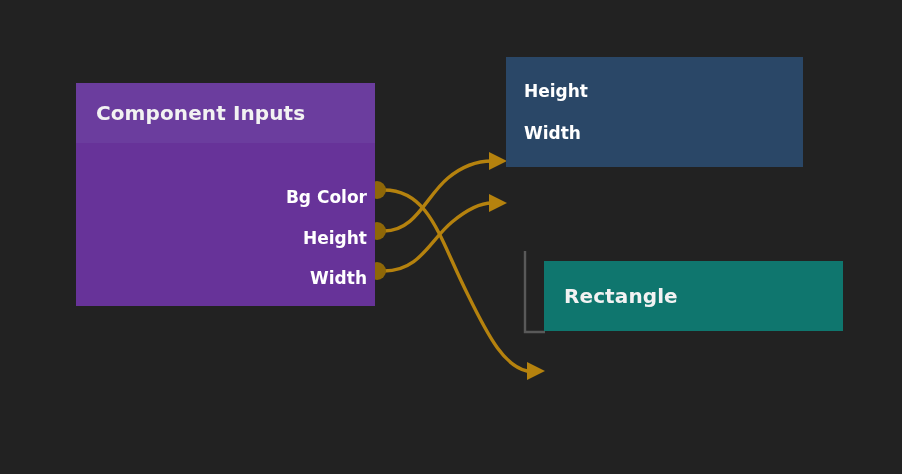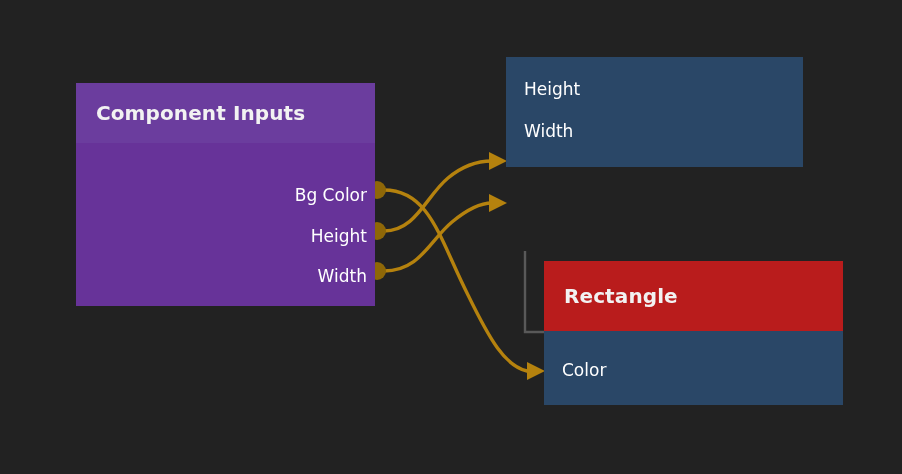--- a/index.html
+++ b/index.html
@@ -30,24 +30,24 @@
     color: #f2f2f2;
     padding: 0 20px;
   }
   .node-body {
     box-sizing: border-box;
     position: relative;
   }
   .port-row {
     position: absolute;
     display: flex;
-    align-items: center;
+    align-items: flex-end;
     height: 24px;
     font-size: 17px;
-    font-weight: 400;
+    font-weight: 700;
     color: #ffffff;
     white-space: nowrap;
   }
   .port-row.out {
     right: 8px;
     justify-content: flex-end;
   }
   .port-row.in {
     left: 18px;
     justify-content: flex-start;
@@ -58,21 +58,21 @@
   #node-component-inputs .node-header { width: 299px; height: 60px; background: #6b3d9e; }
   #node-component-inputs .node-body   { width: 299px; height: 163px; background: #673399; padding-left: 36px; }
 
   
   #node-group { left: 506px; top: 57px; width: 297px; height: 183px; }
   #node-group .node-header { width: 297px; height: 73px; background: #2d4e6f; }
   #node-group .node-body   { width: 297px; height: 110px; background: #2a4767; }
 
   
   #node-rectangle { left: 544px; top: 261px; width: 299px; height: 144px; }
-  #node-rectangle .node-header { width: 299px; height: 70px; background: #b91c1c; }
+  #node-rectangle .node-header { width: 299px; height: 70px; background: #0f766e; }
   #node-rectangle .node-body   { width: 299px; height: 74px; background: #2a4767; }
 
   svg.edges {
     position: absolute;
     left: 0; top: 0;
     width: 902px; height: 474px;
     pointer-events: none;
   }
   .edge-path {
     fill: none;
@@ -137,20 +137,15 @@
       <div class="port-row in" style="top:62px;">
         <span>Width</span>
       </div>
     </div>
   </div>
 
   <div class="node" id="node-rectangle">
     <div class="node-header">
       <span>Rectangle</span>
     </div>
-    <div class="node-body">
-      <div class="port-row in" style="top:27px;">
-        <span>Color</span>
-      </div>
-    </div>
   </div>
 
 </div>
 
 </body></html>

